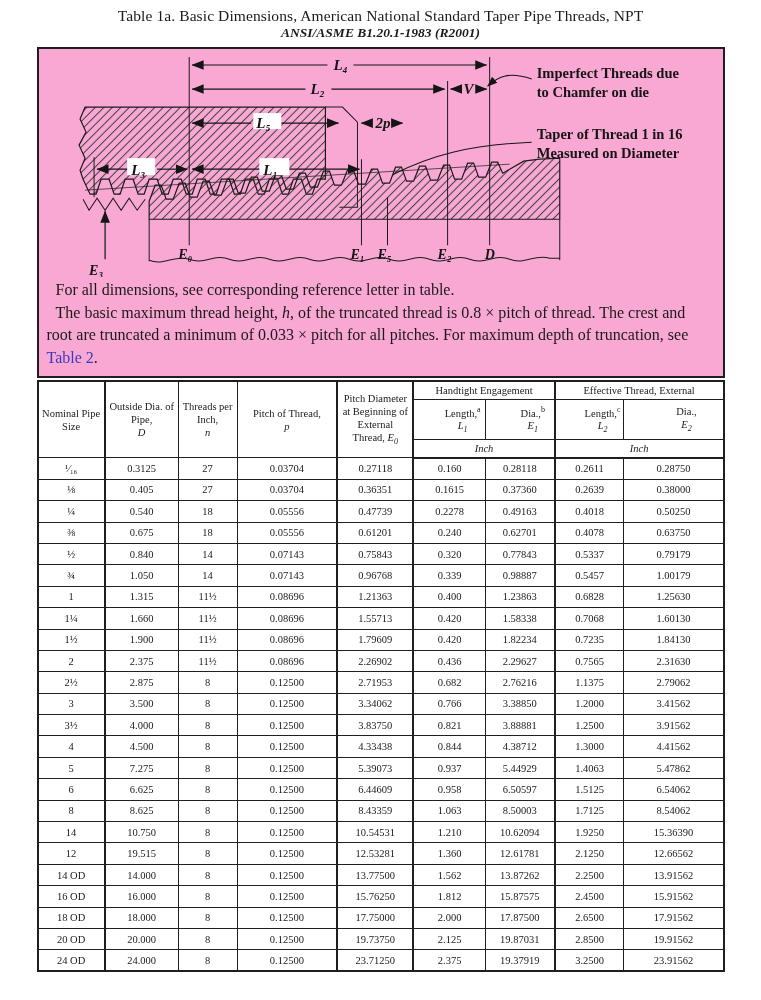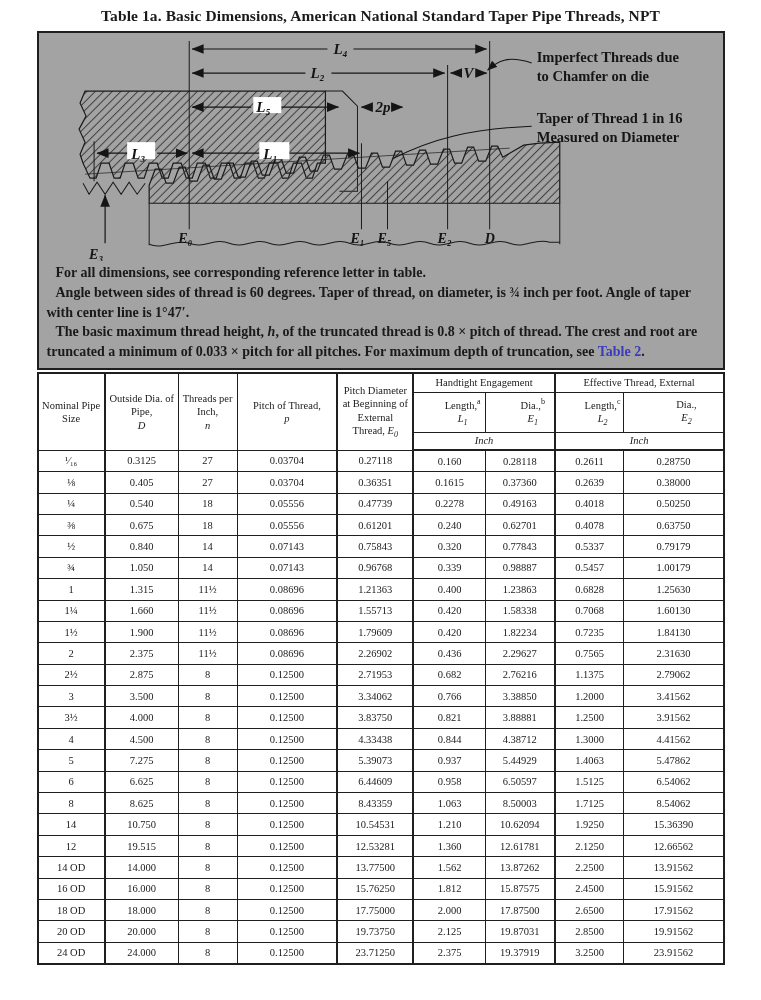--- a/index.html
+++ b/index.html
@@ -6,27 +6,27 @@
   html,body { background:#ffffff; }
   body {
     width:761px; height:1000px; overflow:hidden;
     font-family:"Liberation Serif","DejaVu Serif",serif;
     color:#1a1a1a;
   }
   .page { width:688px; margin:0 auto; padding-top:7px; }
 
   
   .title-block { text-align:center; margin-bottom:6px; }
-  .doc-title { font-size:15.5px; font-weight:bold; letter-spacing:.1px; }
+  .doc-title { font-size:15.5px; font-weight:normal; letter-spacing:.1px; }
   .doc-subtitle { font-size:13.5px; font-style:italic; font-weight:bold; }
 
   
-  .figure-box { border:2px solid #1f1f1f; background:#a3a3a3; }
+  .figure-box { border:2px solid #1f1f1f; background:#f9a8d4; }
   .figure-box svg { display:block; width:100%; height:auto; }
-  .notes { padding:2px 8px 7px 8px; font-size:14px; line-height:1.4;font-weight:bold; }
+  .notes { padding:2px 8px 7px 8px; font-size:16px; line-height:1.4; }
   .notes p { text-indent:9px; }
   .notes .it { font-style:italic; }
   .link { color:#3b3bbd;text-align:right; }
 
   
   table.tbl {
     width:100%; margin-top:2px; border-collapse:collapse;
     border:2px solid #1f1f1f; font-size:10.5px; table-layout:fixed;
   }
   .tbl th, .tbl td {
@@ -52,20 +52,21 @@
   .e-label   { font:italic bold 14px "Liberation Serif","DejaVu Serif",serif; fill:#151515; }
   .ann-label { font:bold 14.5px "Liberation Serif","DejaVu Serif",serif; fill:#151515; }
 </style>
 </head>
 <body>
 
 <div class="page">
 
   <div class="title-block">
     <div class="doc-title">Table 1a.  Basic Dimensions, American National Standard Taper Pipe Threads, NPT</div>
+    <div class="doc-subtitle">ANSI/ASME B1.20.1-1983 (R2001)</div>
   </div>
 
   <div class="figure-box">
 
     <svg viewBox="0 0 683 228" aria-label="NPT taper pipe thread diagram">
       <defs>
         <pattern id="hatch" patternUnits="userSpaceOnUse" width="6" height="6" patternTransform="rotate(45)">
           <line x1="3" y1="0" x2="3" y2="6" stroke="#3c3c3c" stroke-width="1"></line>
         </pattern>
         <marker id="arw" viewBox="0 0 10 10" refX="9.5" refY="5" markerWidth="10" markerHeight="10" orient="auto-start-reverse">
@@ -158,21 +159,20 @@
       <text class="e-label" x="445" y="210">D</text>
 
       <text class="ann-label" x="497" y="29">Imperfect Threads due</text>
       <text class="ann-label" x="497" y="48">to Chamfer on die</text>
       <text class="ann-label" x="497" y="90">Taper of Thread 1 in 16</text>
       <text class="ann-label" x="497" y="109">Measured on Diameter</text>
     </svg>
 
     <div class="notes">
       <p>For all dimensions, see corresponding reference letter in table.</p>
-      <p>Angle between sides of thread is 60 degrees. Taper of thread, on diameter, is ¾ inch per foot. Angle of taper with center line is 1°47′.</p>
       <p><span>The basic maximum thread height, </span><span class="it">h</span><span>, of the truncated thread is 0.8 × pitch of thread. The crest and root are truncated a minimum of 0.033 × pitch for all pitches. For maximum depth of truncation, see </span><span class="link">Table 2</span><span>.</span></p>
     </div>
   </div>
 
   <table class="tbl">
     <colgroup>
       <col style="width:9.8%">
         <col style="width:10.7%">
         <col style="width:8.6%">
       <col style="width:14.6%">

